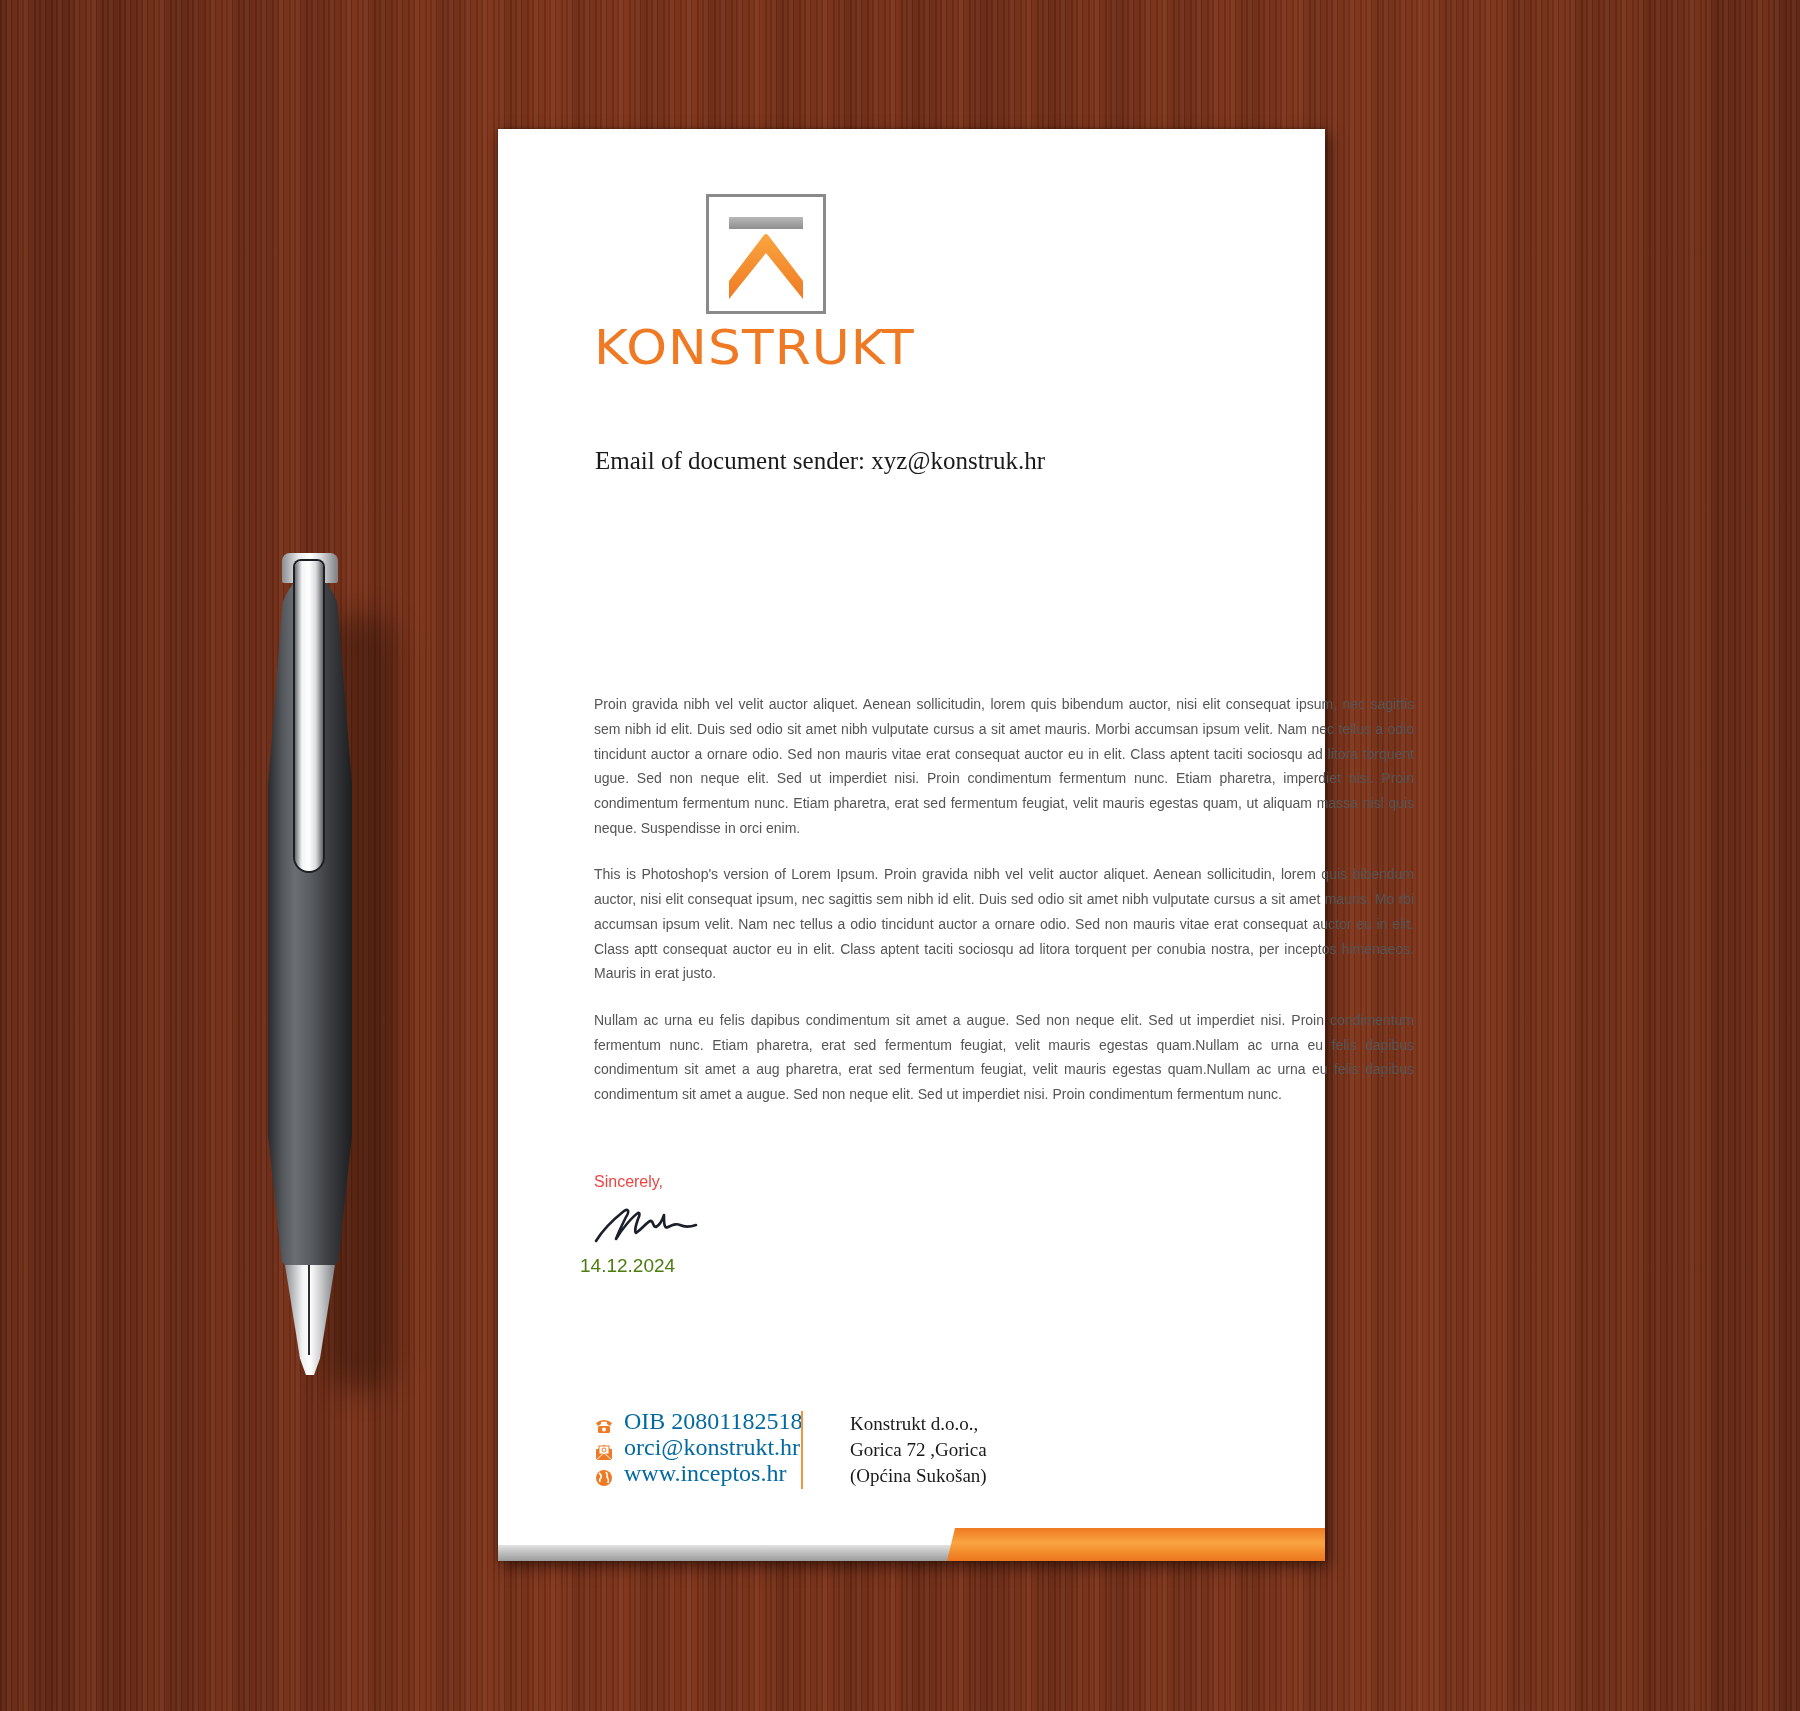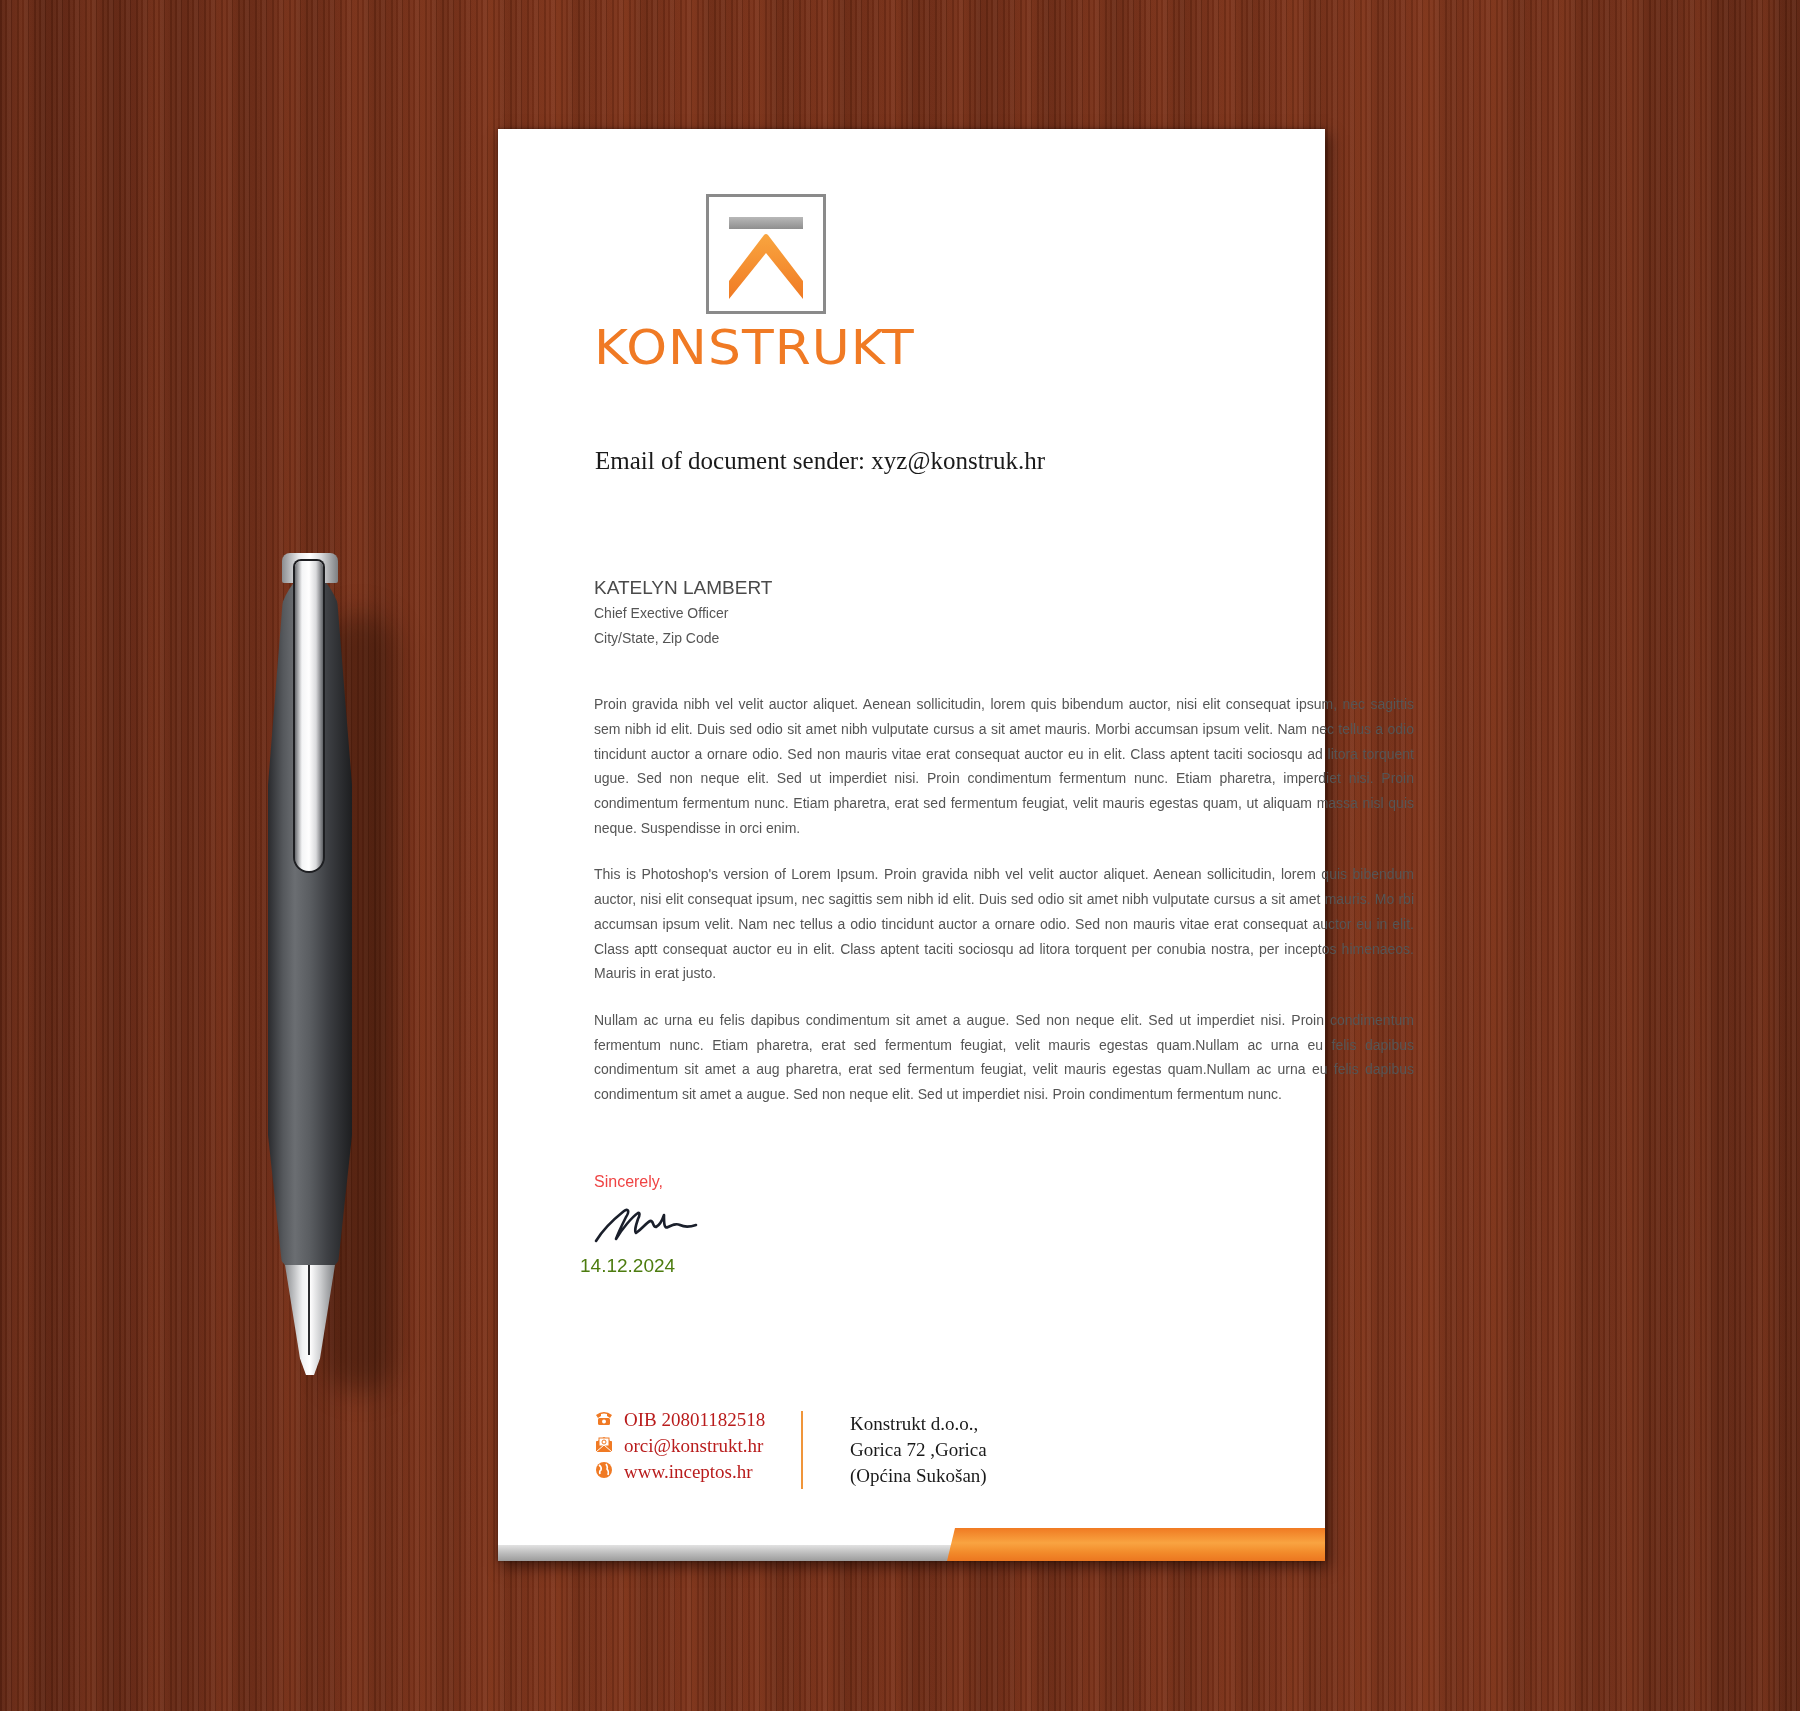--- a/index.html
+++ b/index.html
@@ -97,22 +97,22 @@
     font-size: 14px; line-height: 24.8px; color: #555; text-align: justify;
   }
   .body-text p { margin: 0 0 21.5px 0; }
 
   .closing { position: absolute; left: 96px; top: 1044px; font-size: 16px; color: #ef4444; }
   .signature { position: absolute; left: 94px; top: 1072px; width: 130px; height: 50px; }
   .date { position: absolute; left: 82px; top: 1126px; font-size: 19px; color: #4d7c0f; }
 
   .contact { position: absolute; left: 96px; top: 1280px; }
   .contact-row {
-    display: flex; align-items: flex-start; height: 26px;
-    font-family: "Liberation Serif", serif; font-size: 19px; color: #b91c1c;
+    display: flex; align-items: flex-end; height: 26px;
+    font-family: "Liberation Serif", serif; font-size: 24px; color: #0369a1;
   }
   .contact-row .ic { width: 20px; height: 18px; margin-right: 10px; display: inline-block; }
   .divider {
     position: absolute; left: 303px; top: 1282px; width: 2px; height: 78px;
     background: #f0953a;
   }
   .address {
     position: absolute; left: 332px; top: 1282px;
     font-family: "Liberation Serif", serif; font-size: 19px; color: #1a1a1a; line-height: 26px; margin-left: 20px;
   }
@@ -152,25 +152,20 @@
         </linearGradient>
       </defs>
       <path d="M37 2 Q39 0 41 2 L76 48 L76 66 L39 20 L2 66 L2 48 Z" fill="url(#chev)"></path>
     </svg>
   </div>
 
   <div class="wordmark">KONSTRUKT</div>
 
   <div class="sender-line">Email of document sender: xyz@konstruk.hr</div>
 
-  <div class="recipient">
-    <div class="recipient-name">KATELYN LAMBERT</div>
-    <div class="recipient-line">Chief Exective Officer</div>
-    <div class="recipient-line">City/State, Zip Code</div>
-  </div>
 
   <div class="body-text">
     <p>Proin gravida nibh vel velit auctor aliquet. Aenean sollicitudin, lorem quis bibendum auctor, nisi elit consequat ipsum, nec sagittis sem nibh id elit. Duis sed odio sit amet nibh vulputate cursus a sit amet mauris. Morbi accumsan ipsum velit. Nam nec tellus a odio tincidunt auctor a ornare odio. Sed non  mauris vitae erat consequat auctor eu in elit. Class aptent taciti sociosqu ad litora torquent ugue. Sed non neque elit. Sed ut imperdiet nisi. Proin condimentum fermentum nunc. Etiam pharetra, imperdiet nisi. Proin condimentum fermentum nunc. Etiam pharetra, erat sed fermentum feugiat, velit mauris egestas quam, ut aliquam massa nisl quis neque. Suspendisse in orci enim.</p>
     <p>This is Photoshop's version  of Lorem Ipsum. Proin gravida nibh vel velit auctor aliquet. Aenean sollicitudin, lorem quis bibendum auctor, nisi elit consequat ipsum, nec sagittis sem nibh id elit. Duis sed odio sit amet nibh vulputate cursus a sit amet mauris. Mo rbi accumsan ipsum velit. Nam nec tellus a odio tincidunt auctor a ornare odio. Sed non  mauris vitae erat consequat auctor eu in elit. Class aptt consequat auctor eu in elit. Class aptent taciti sociosqu ad litora torquent per conubia nostra, per inceptos himenaeos. Mauris in erat justo.</p>
     <p>Nullam ac urna eu felis dapibus condimentum sit amet a augue. Sed non neque elit. Sed ut imperdiet nisi. Proin condimentum fermentum nunc. Etiam pharetra, erat sed fermentum feugiat, velit mauris egestas quam.Nullam ac urna eu felis dapibus condimentum sit amet a aug pharetra, erat sed fermentum feugiat, velit mauris egestas quam.Nullam ac urna eu felis dapibus condimentum sit amet a augue. Sed non neque elit. Sed ut imperdiet nisi. Proin condimentum fermentum nunc.</p>
   </div>
 
   <div class="closing">Sincerely,</div>
 
   <svg class="signature" viewBox="0 0 130 50">

